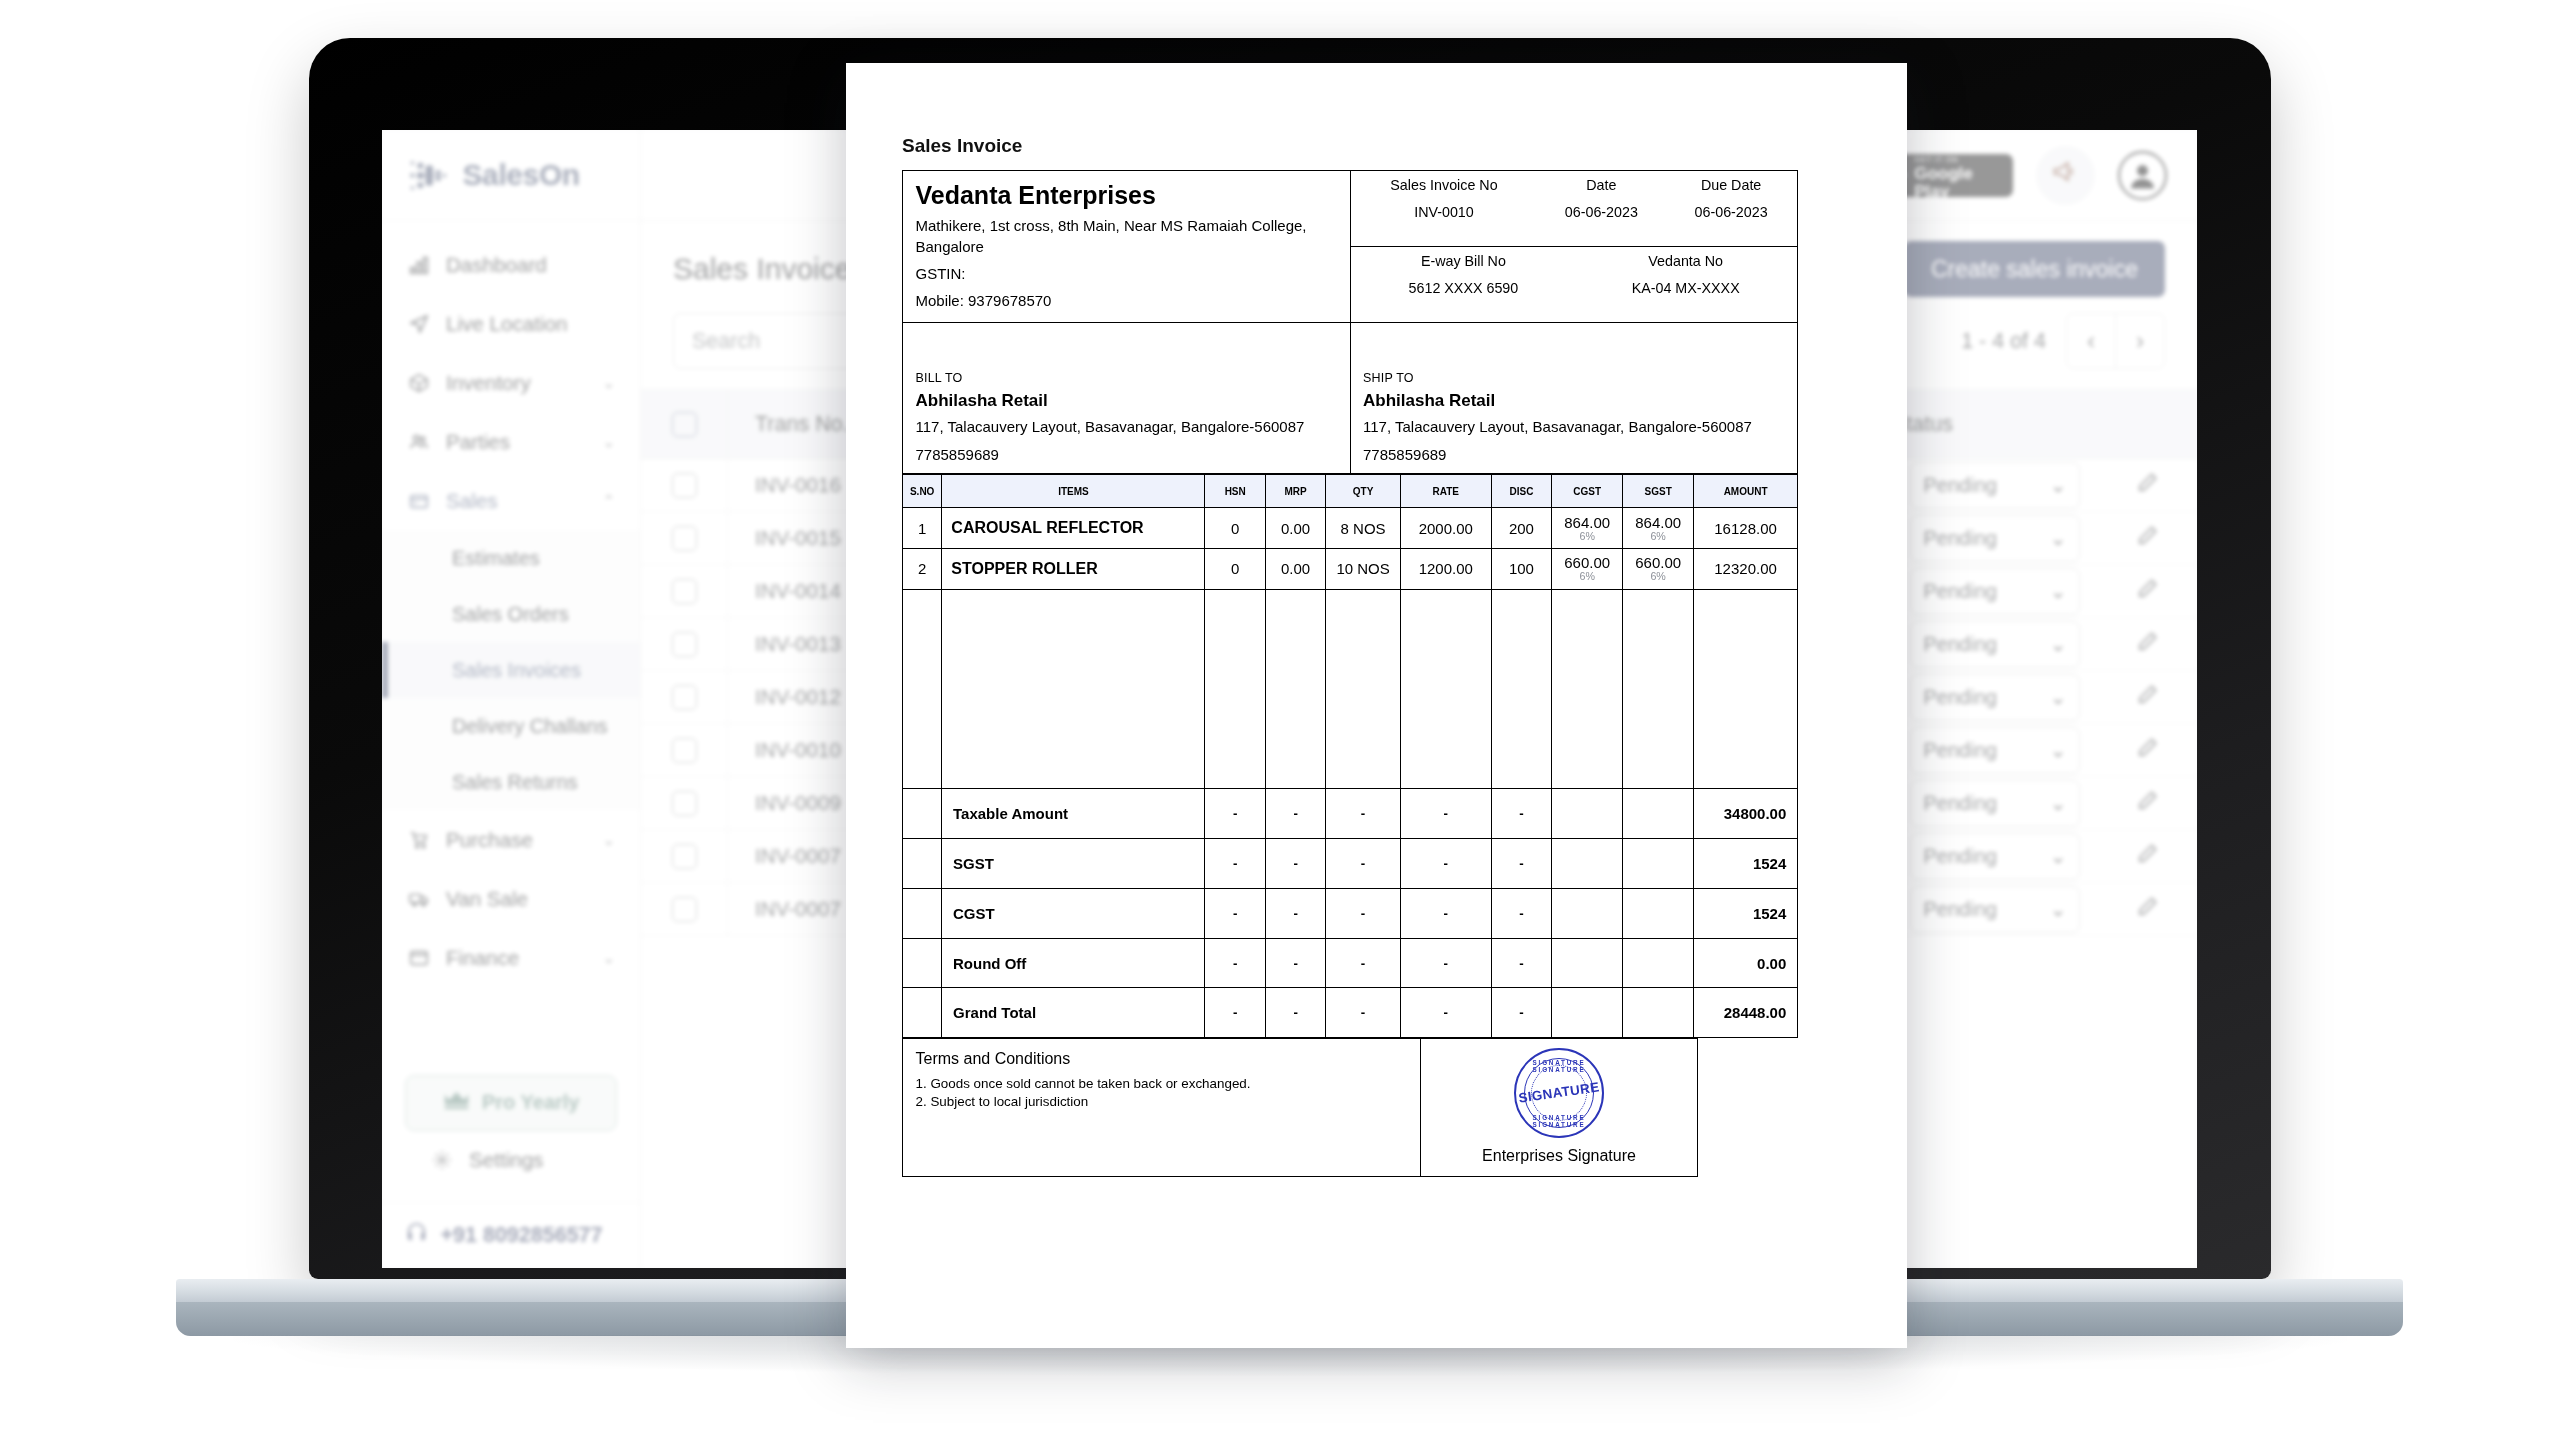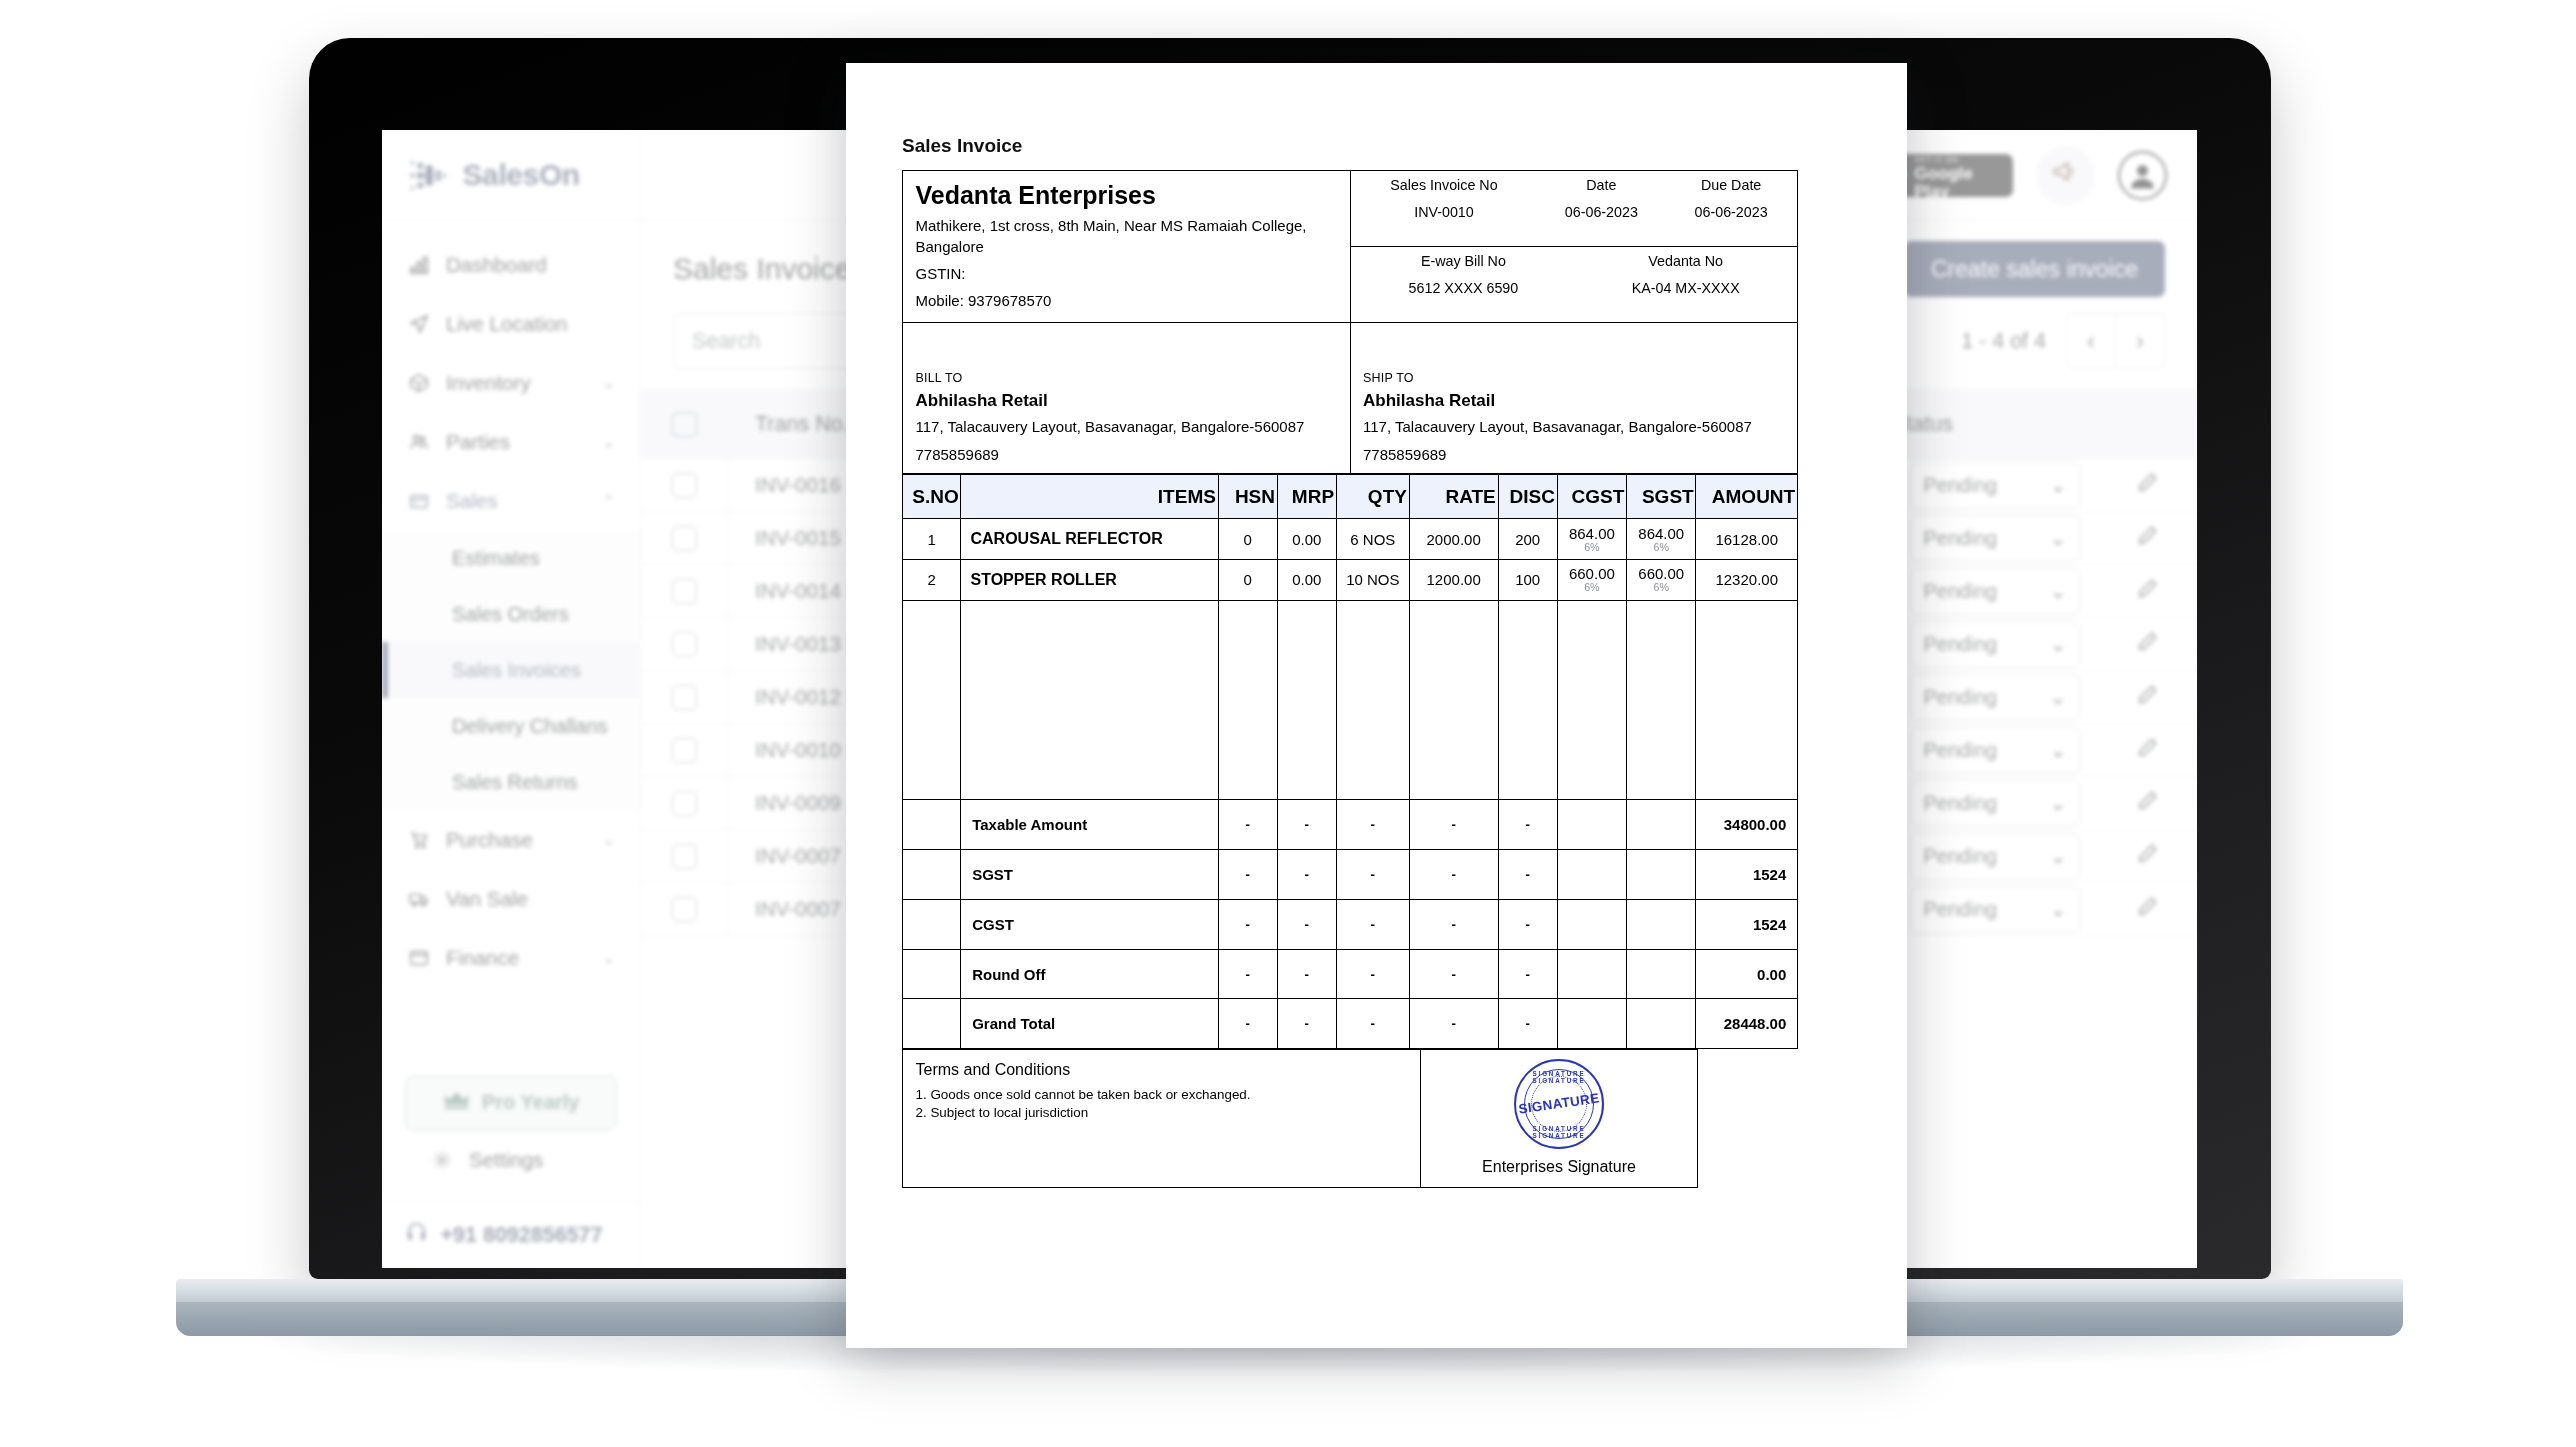--- a/index.html
+++ b/index.html
@@ -171,21 +171,21 @@
   .meta-sep{border-top:1.8px solid #000 !important;}
   .party-cell{padding:10px 12.5px;width:50%;}
   .party-kicker{font-size:12.5px;letter-spacing:0.2px;margin-top:38px;}
   .party-name{font-size:17px;font-weight:700;margin-top:5.4px;}
   .party-addr{font-size:15px;line-height:1.4;margin-top:5.4px;}
   .party-phone{font-size:15px;margin-top:9px;}
 
   .items{width:896px;border-collapse:collapse;border:1.8px solid #000;border-top:none;}
   .items th,.items td{border:0.9px solid #000;}
   .items thead th{
-    background:#eef2fc;font-size:19px;font-weight:700;text-align:right;padding:10.7px 1.8px;
+    background:#eef2fc;font-size:10px;font-weight:700;text-align:center;padding:10.7px 1.8px;
   }
   .items tbody td{font-size:15px;text-align:center;padding:5.4px 1.8px;}
   .items td.itm{text-align:left;font-weight:700;padding-left:9px;font-size:16px;}
   .items td.sno{font-size:15px;}
   .pct{display:block;font-size:10.7px;color:#8d9199;line-height:1.1;}
   .w-sno{width:29px;} .w-items{width:220px;} .w-hsn{width:47px;} .w-mrp{width:47px;}
   .w-qty{width:59px;} .w-rate{width:73px;} .w-disc{width:47px;} .w-cgst{width:56px;}
   .w-sgst{width:56px;} .w-amt{width:84px;}
   .spacer-row td{height:188px;}
   .tot-row td{height:38px;font-size:15px;font-weight:700;}
@@ -719,21 +719,21 @@
             <th class="w-sgst">SGST</th>
             <th class="w-amt">AMOUNT</th>
           </tr>
         </thead>
       <tbody id="items-body">
           <tr>
             <td class="sno">1</td>
             <td class="itm">CAROUSAL REFLECTOR</td>
             <td>0</td>
             <td>0.00</td>
-            <td>6 NOS</td>
+            <td>8 NOS</td>
             <td>2000.00</td>
             <td>200</td>
             <td>864.00<span class="pct">6%</span></td>
             <td>864.00<span class="pct">6%</span></td>
             <td>16128.00</td>
           </tr>
           <tr>
             <td class="sno">2</td>
             <td class="itm">STOPPER ROLLER</td>
             <td>0</td>

